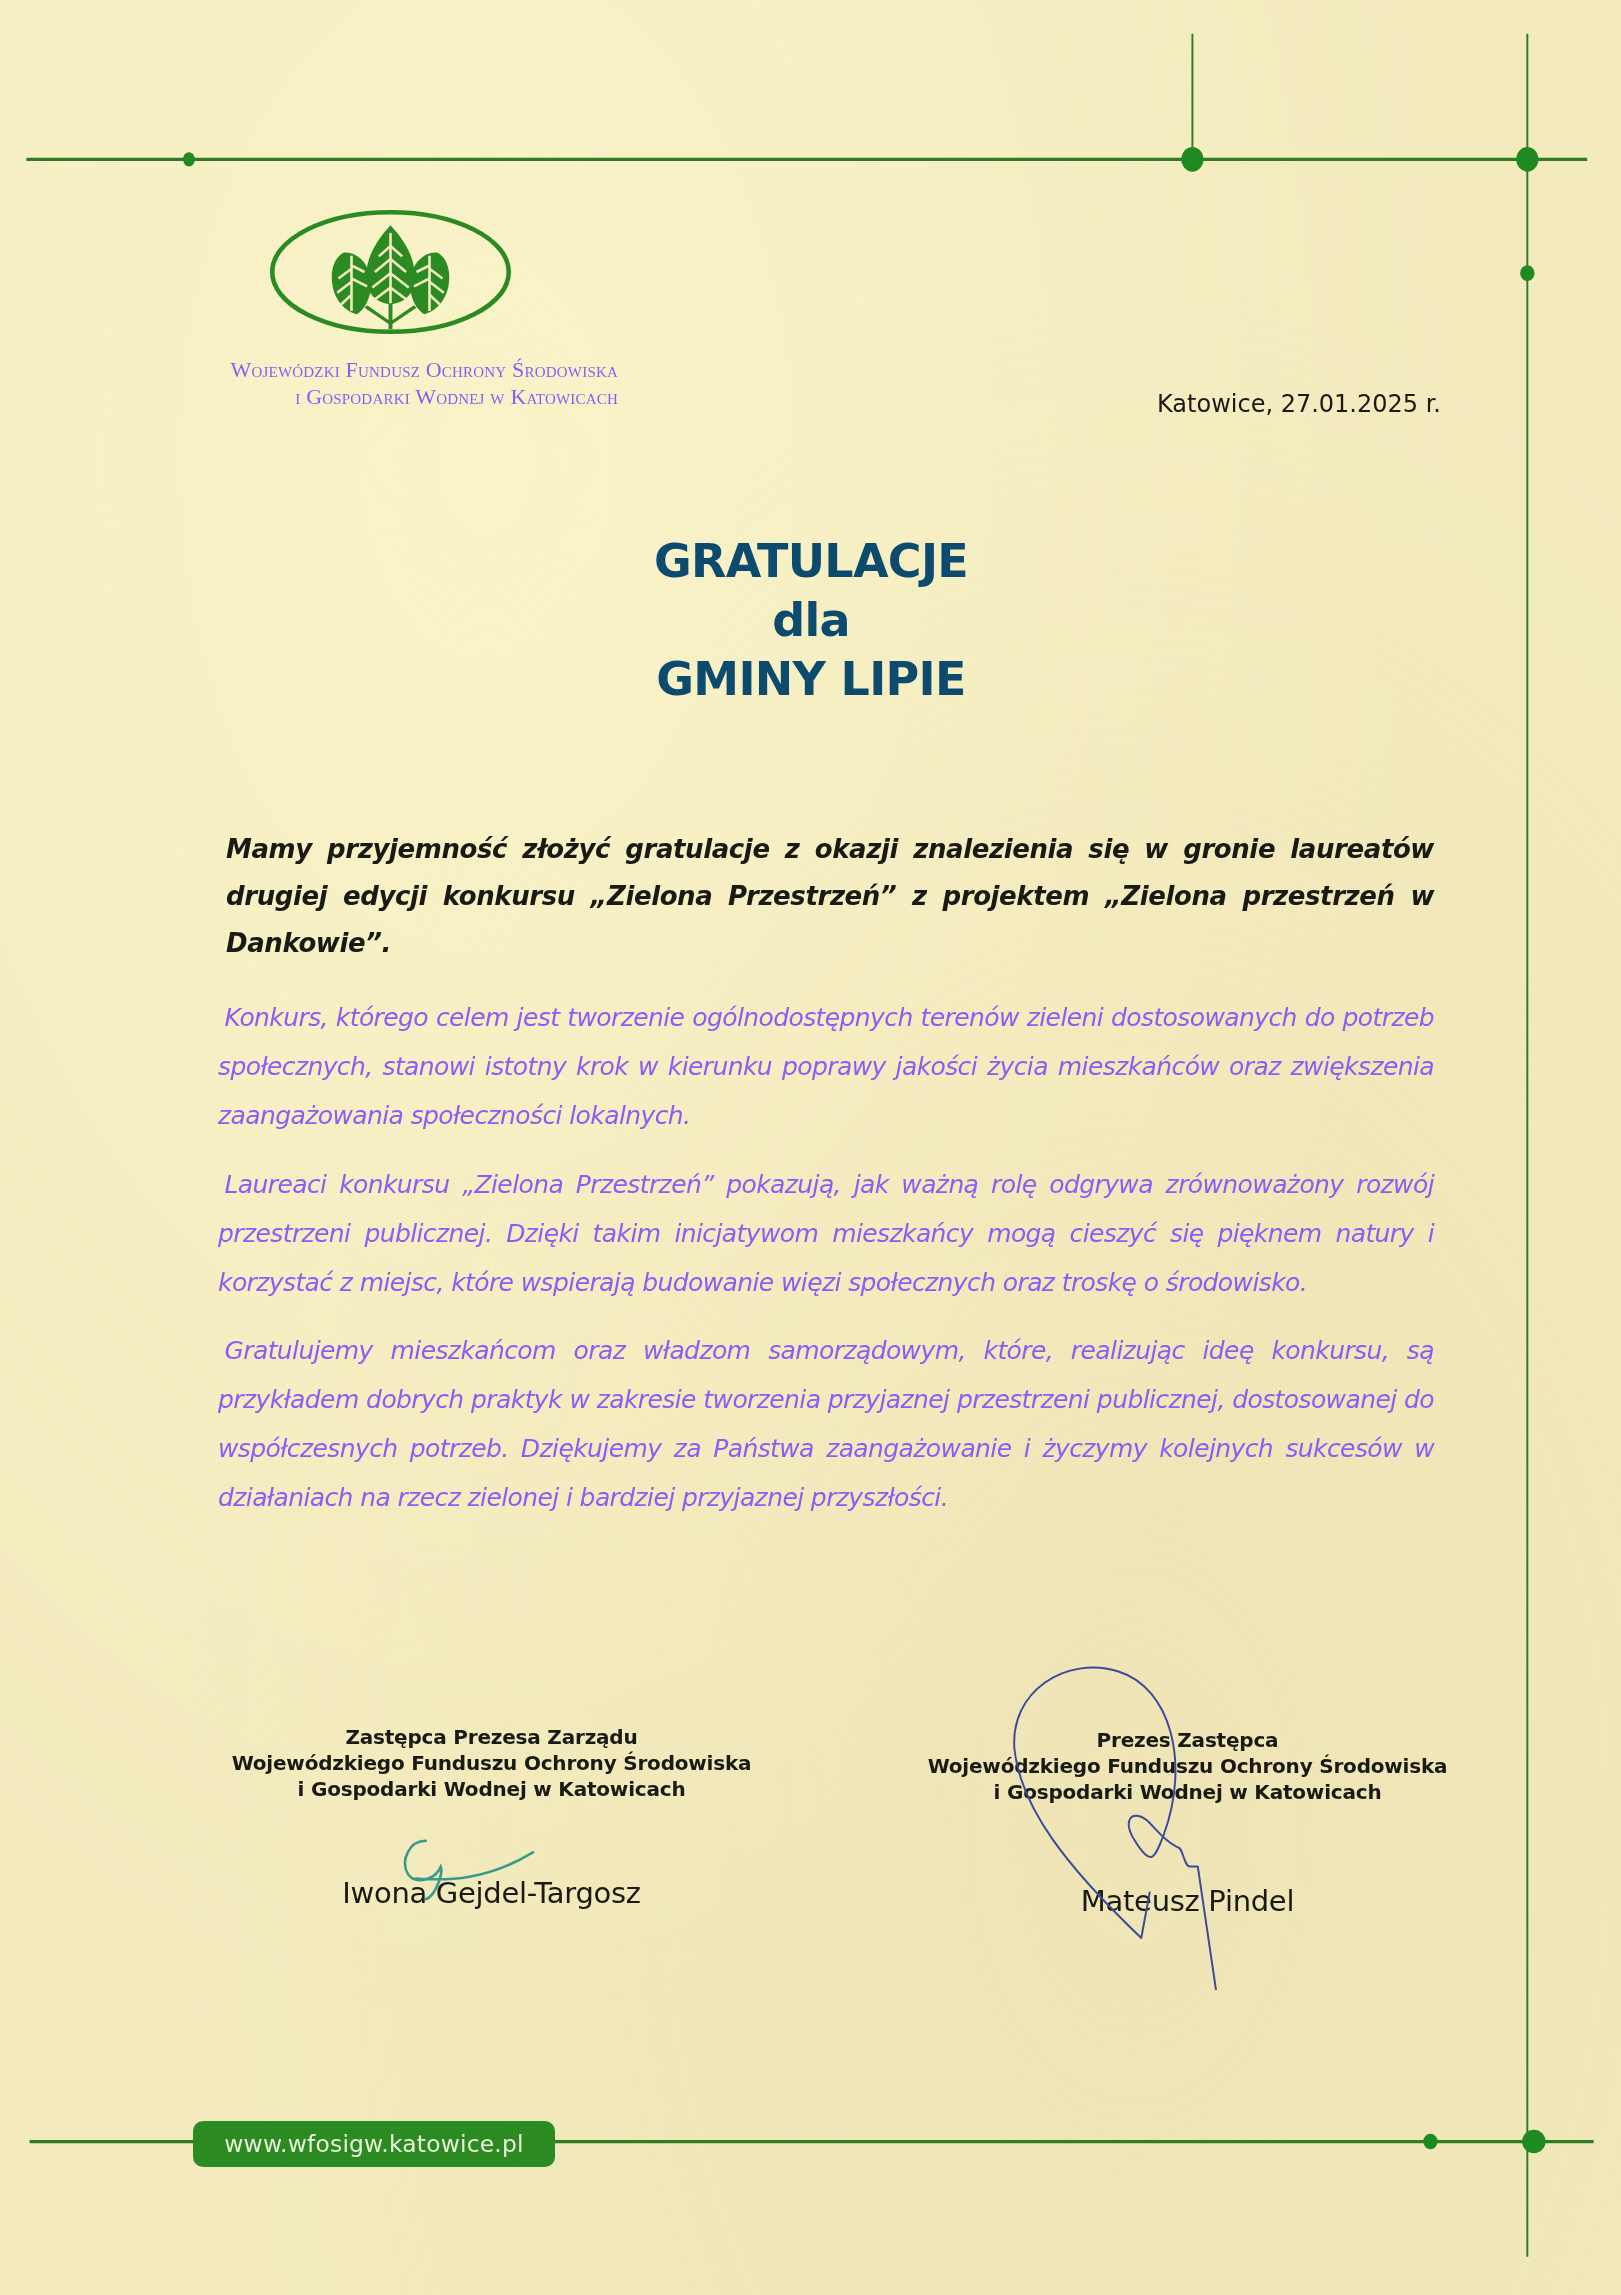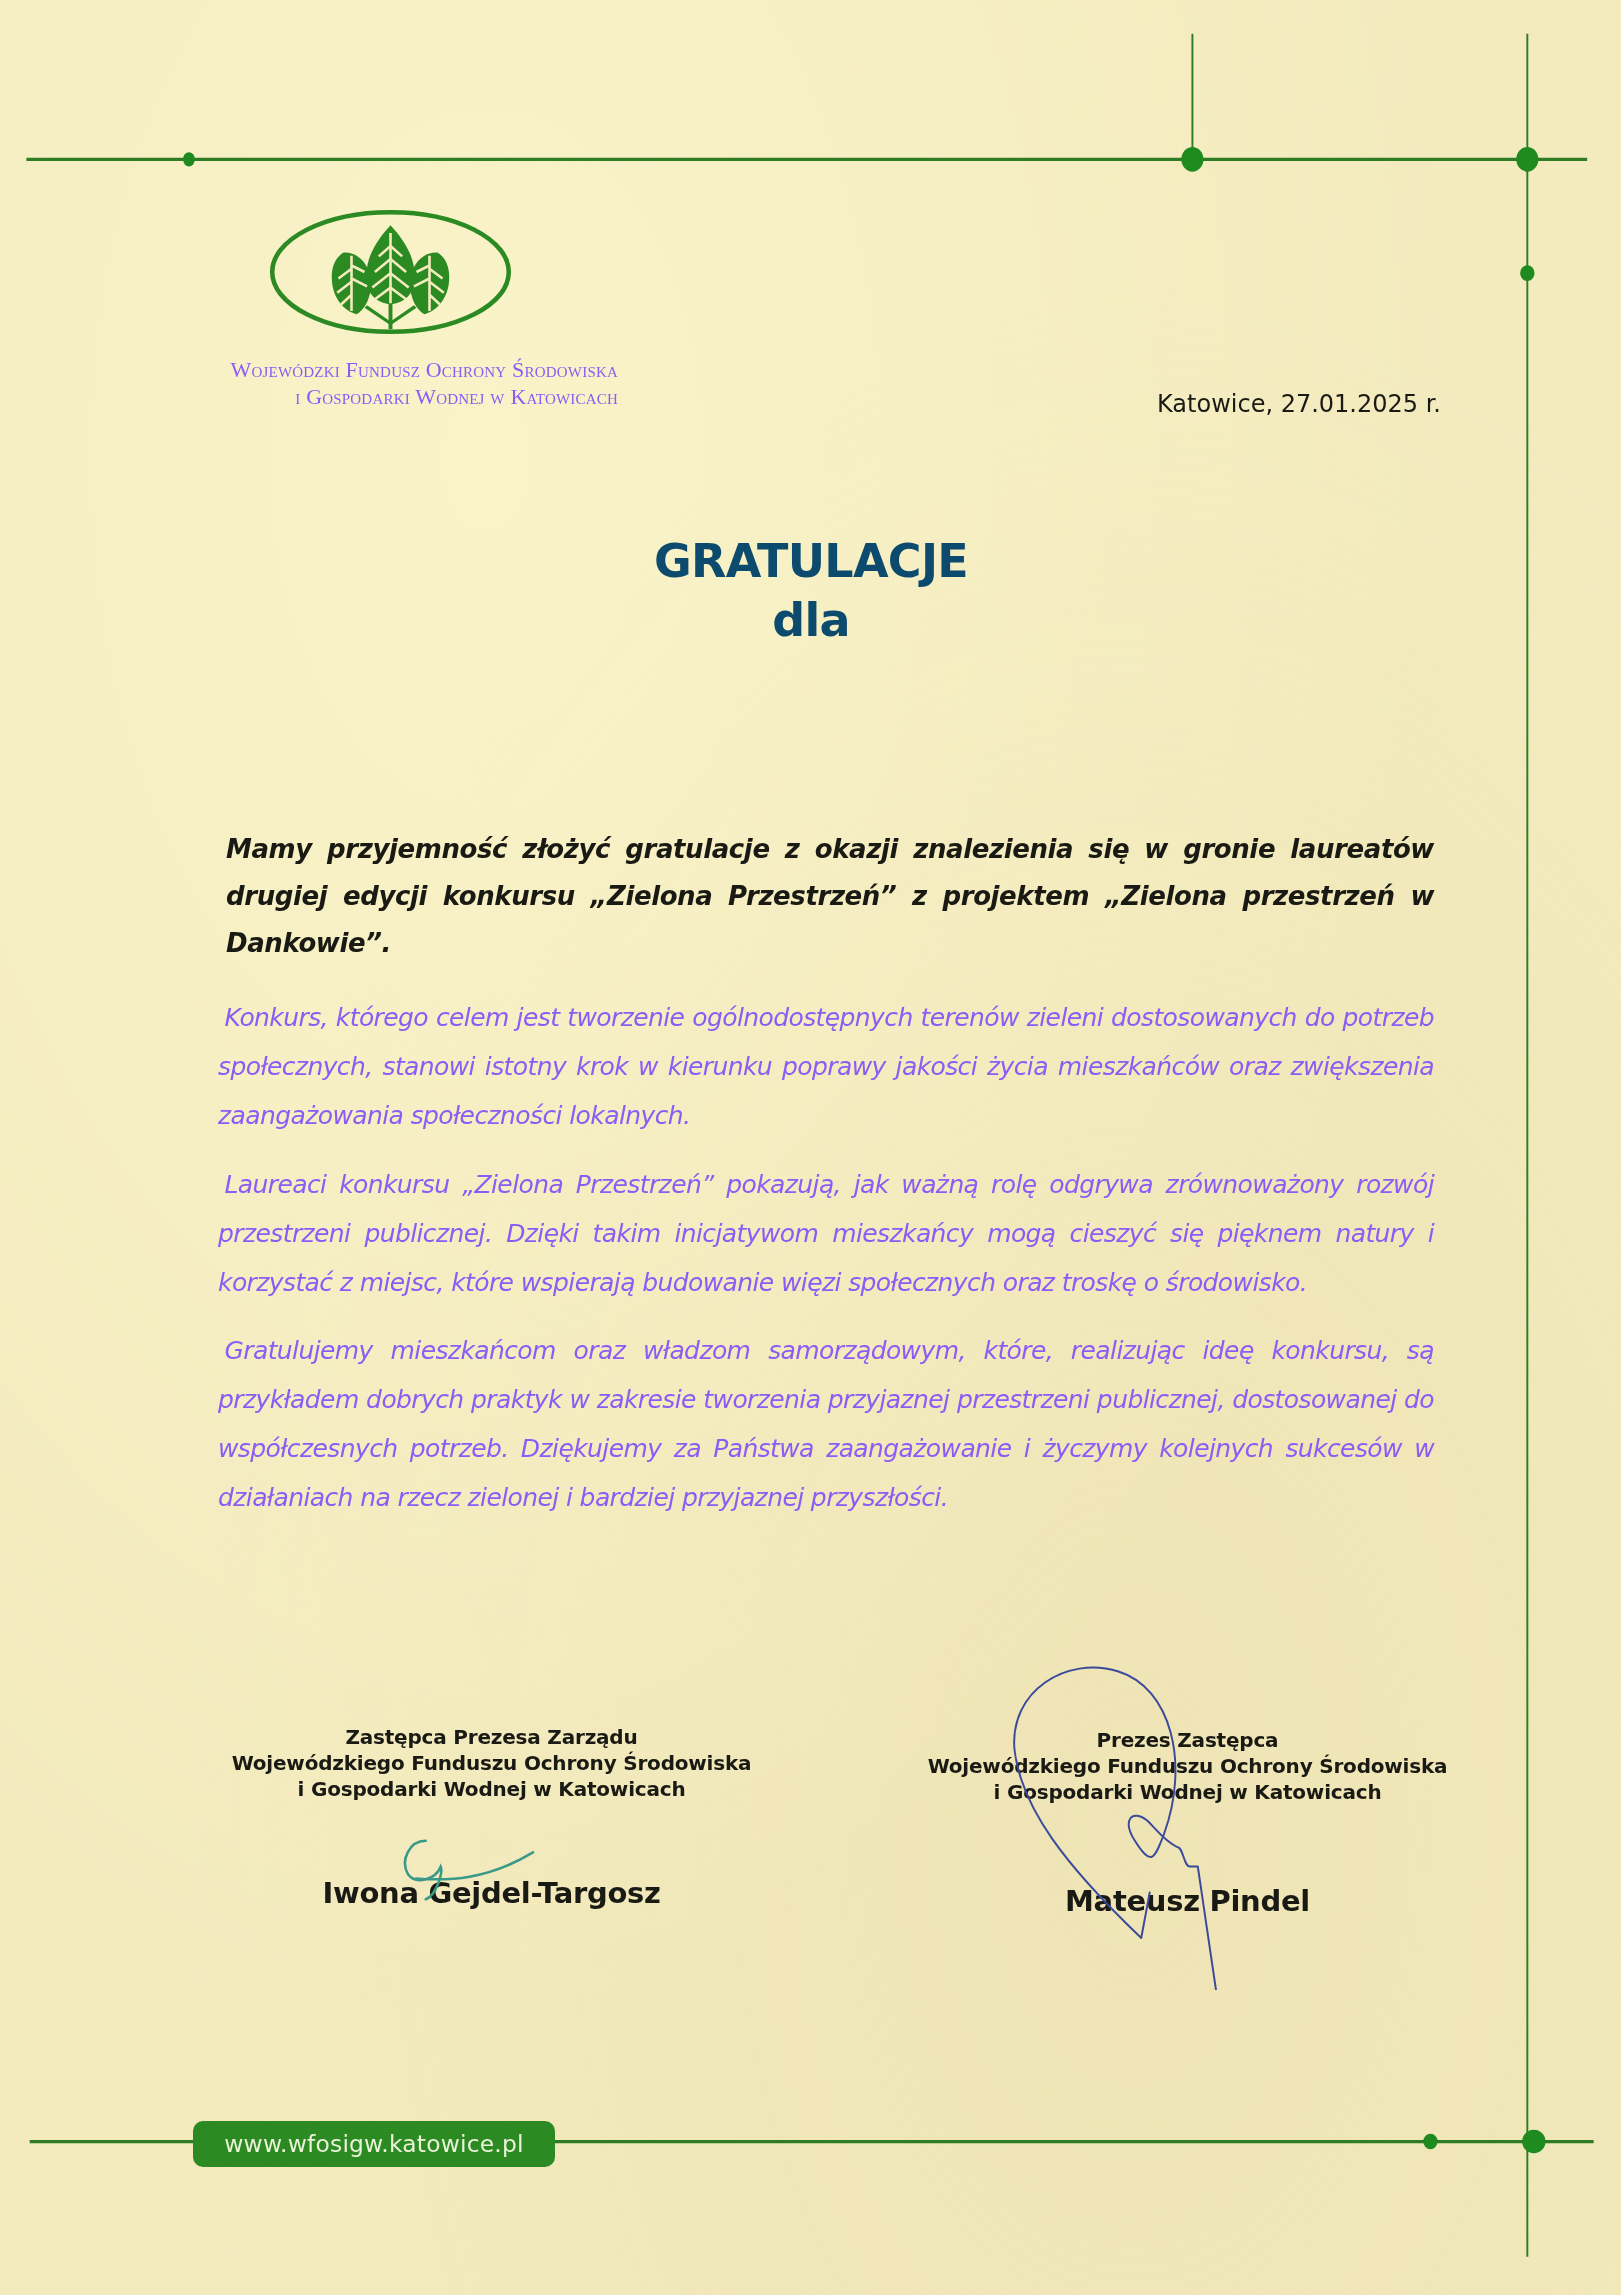--- a/index.html
+++ b/index.html
@@ -35,21 +35,21 @@
     text-indent: 0; padding-left: 0; margin: 0 0 26px 8px; letter-spacing: -0.4px;
   }
   .para {
     font-family: "DejaVu Sans", sans-serif; font-style: italic;
     font-size: 25px; line-height: 49px; text-align: justify; margin: 0 0 19.5px 0;
     text-indent: 6.5px; letter-spacing: -0.6px; color: #8b5cf6;
   }
 
   .sig { text-align: center; font-family: "DejaVu Sans", sans-serif; }
   .sig .role { font-size: 20px; line-height: 26px; letter-spacing: -0.2px; font-weight: bold; }
-  .sig .name { font-size: 29px; font-weight: bold; line-height: 36px; letter-spacing: -0.3px; }
+  .sig .name { font-size: 29px; font-weight: normal; line-height: 36px; letter-spacing: -0.3px; }
   .sig-left { left: 215px; top: 1724px; width: 553px; }
   .sig-left .name { margin-top: 73px; }
   .sig-right { left: 911px; top: 1727px; width: 553px; }
   .sig-right .name { margin-top: 78px; }
 
   .signature { pointer-events: none; }
 
   .url-pill {
     left: 193px; top: 2121px; width: 362px; height: 46px; border-radius: 10px;
     background: #2b8a22; color: #eaf2d8; text-align: center;
@@ -97,20 +97,21 @@
 <div class="abs org-name">
   <div>Wojewódzki Fundusz Ochrony Środowiska</div>
   <div>i Gospodarki Wodnej w Katowicach</div>
 </div>
 
 <div class="abs date">Katowice, 27.01.2025 r.</div>
 
 <div class="abs title-block">
   <div class="title-line">GRATULACJE</div>
   <div class="title-line">dla</div>
+  <div class="title-line">GMINY LIPIE</div>
 </div>
 
 <div class="abs body">
   <p class="lead">Mamy przyjemność złożyć gratulacje z okazji znalezienia się w gronie laureatów drugiej edycji konkursu „Zielona Przestrzeń” z projektem „Zielona przestrzeń w Dankowie”.</p>
   <p class="para">Konkurs, którego celem jest tworzenie ogólnodostępnych terenów zieleni dostosowanych do potrzeb społecznych, stanowi istotny krok w kierunku poprawy jakości życia mieszkańców oraz zwiększenia zaangażowania społeczności lokalnych.</p>
   <p class="para">Laureaci konkursu „Zielona Przestrzeń” pokazują, jak ważną rolę odgrywa zrównoważony rozwój przestrzeni publicznej. Dzięki takim inicjatywom mieszkańcy mogą cieszyć się pięknem natury i korzystać z miejsc, które wspierają budowanie więzi społecznych oraz troskę o środowisko.</p>
   <p class="para">Gratulujemy mieszkańcom oraz władzom samorządowym, które, realizując ideę konkursu, są przykładem dobrych praktyk w zakresie tworzenia przyjaznej przestrzeni publicznej, dostosowanej do współczesnych potrzeb. Dziękujemy za Państwa zaangażowanie i życzymy kolejnych sukcesów w działaniach na rzecz zielonej i bardziej przyjaznej przyszłości.</p>
 </div>
 
 <div class="abs sig sig-left">

